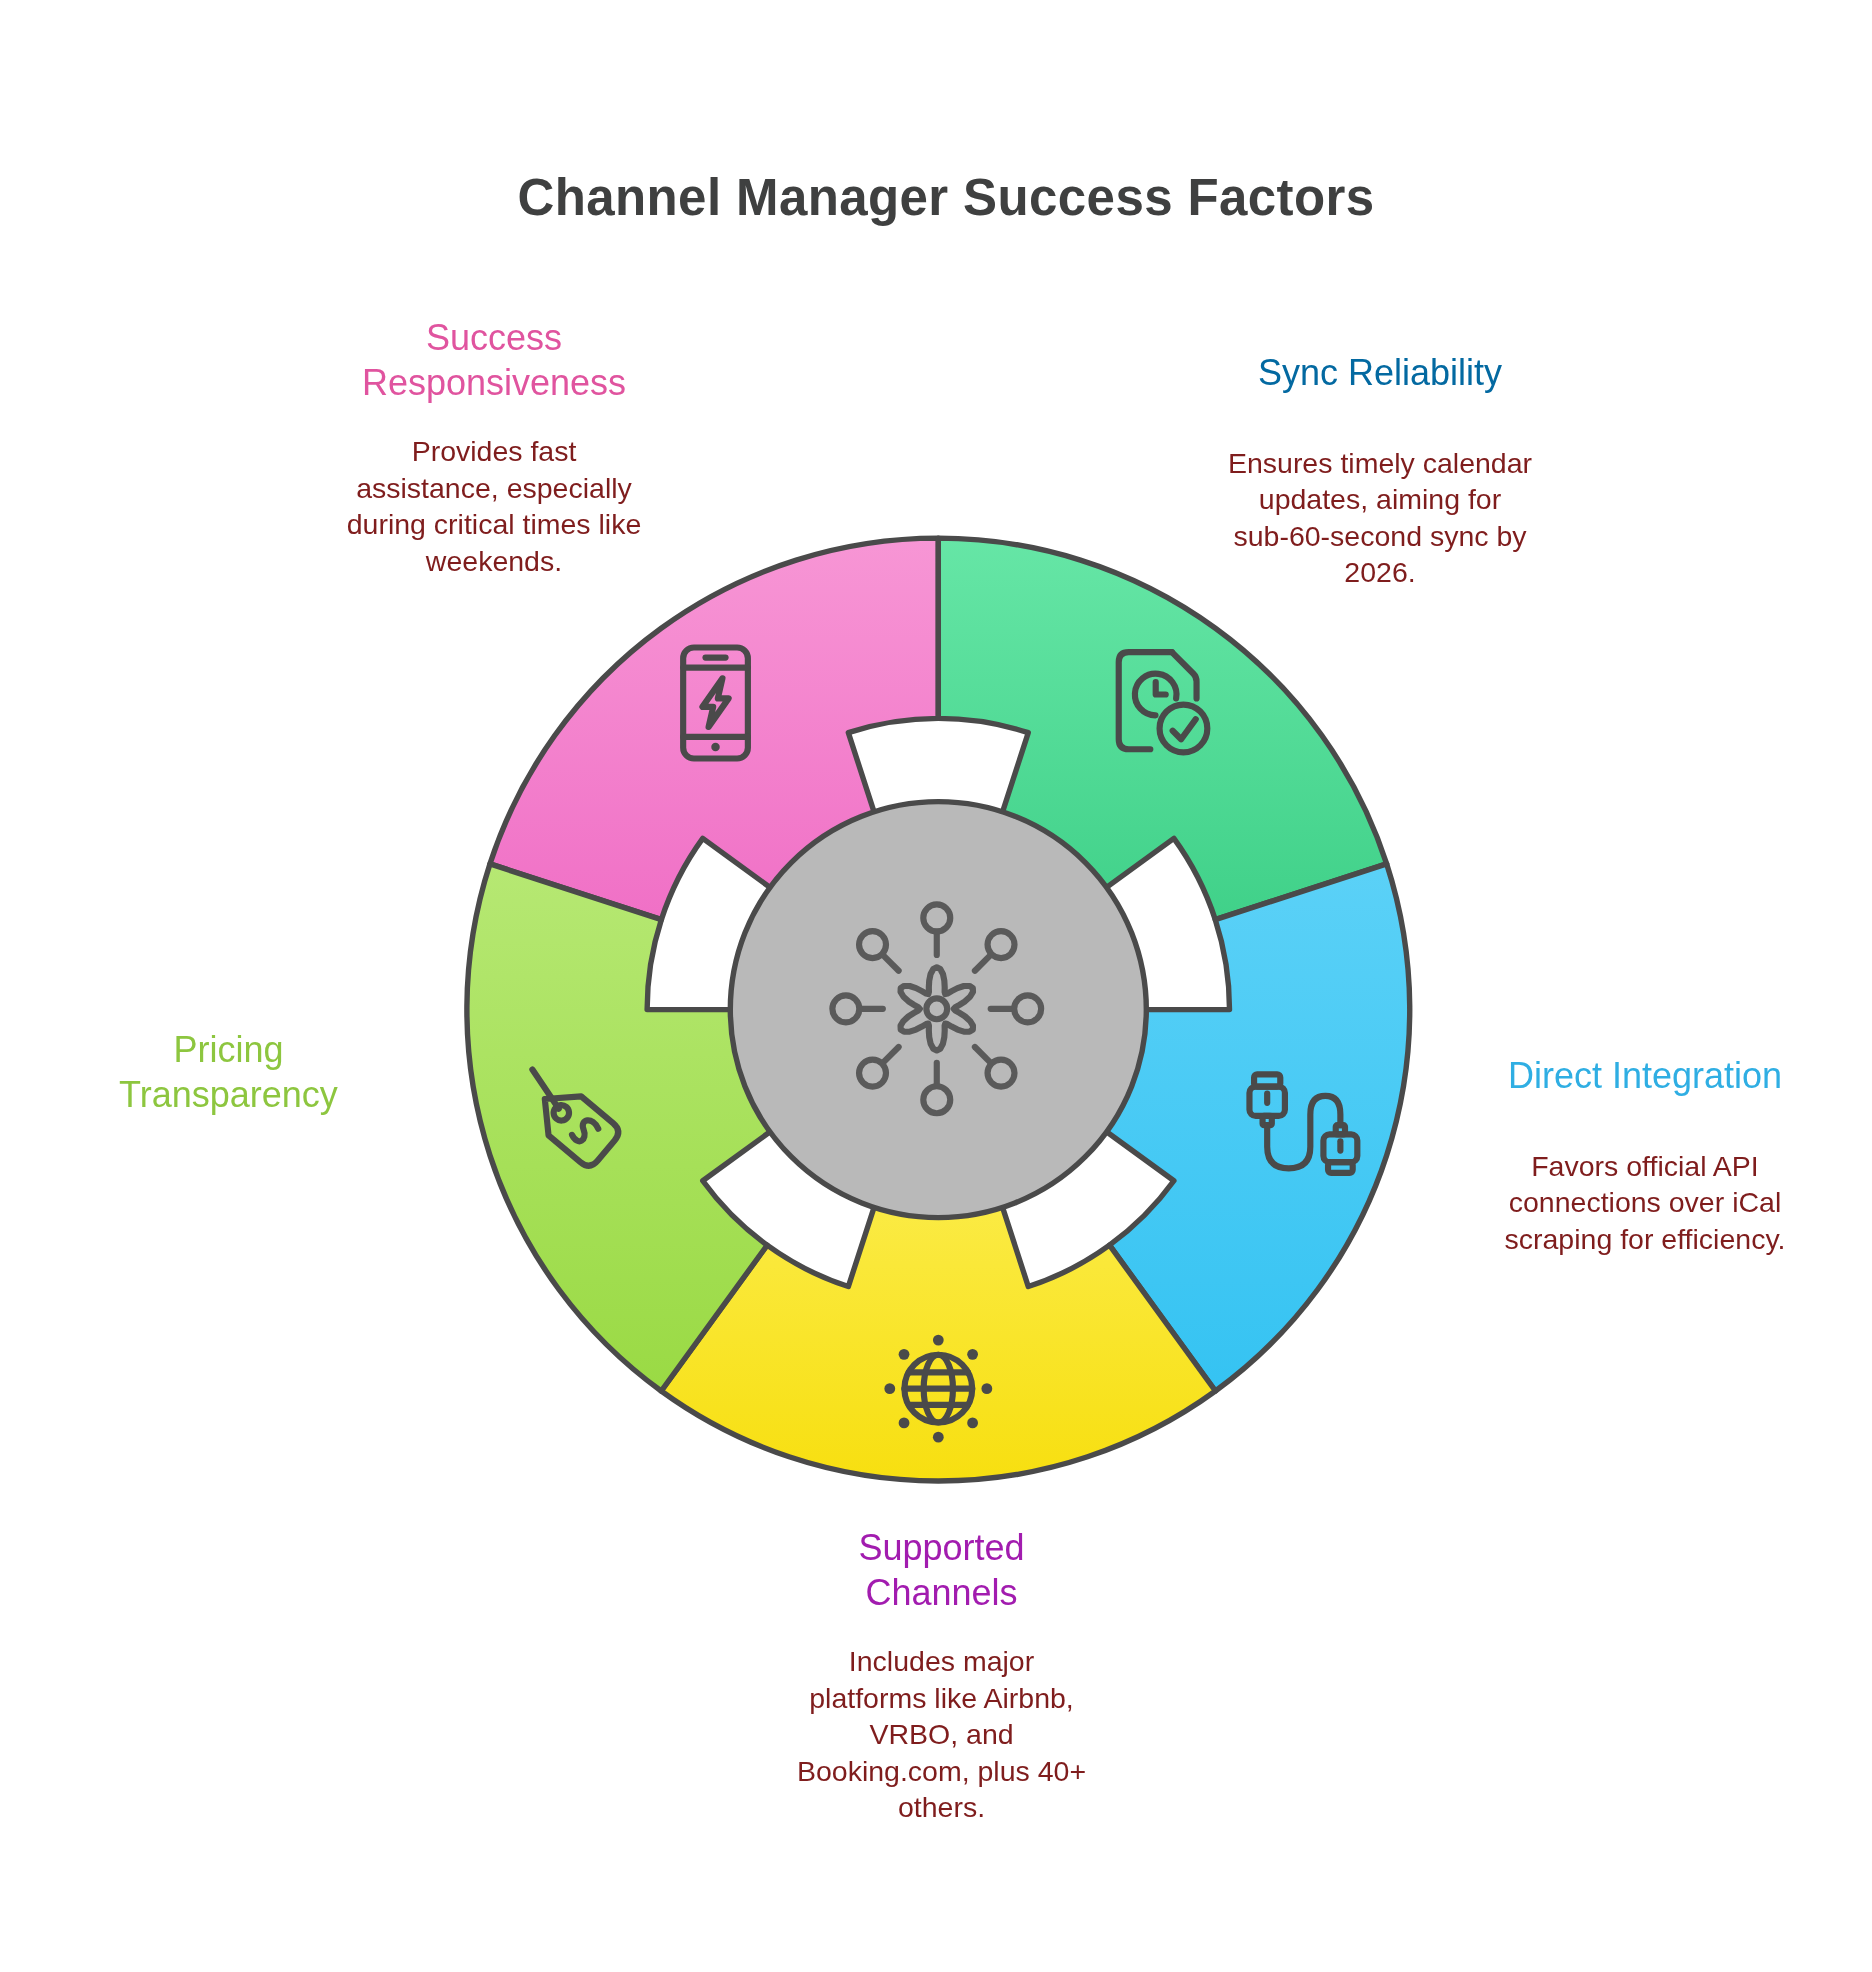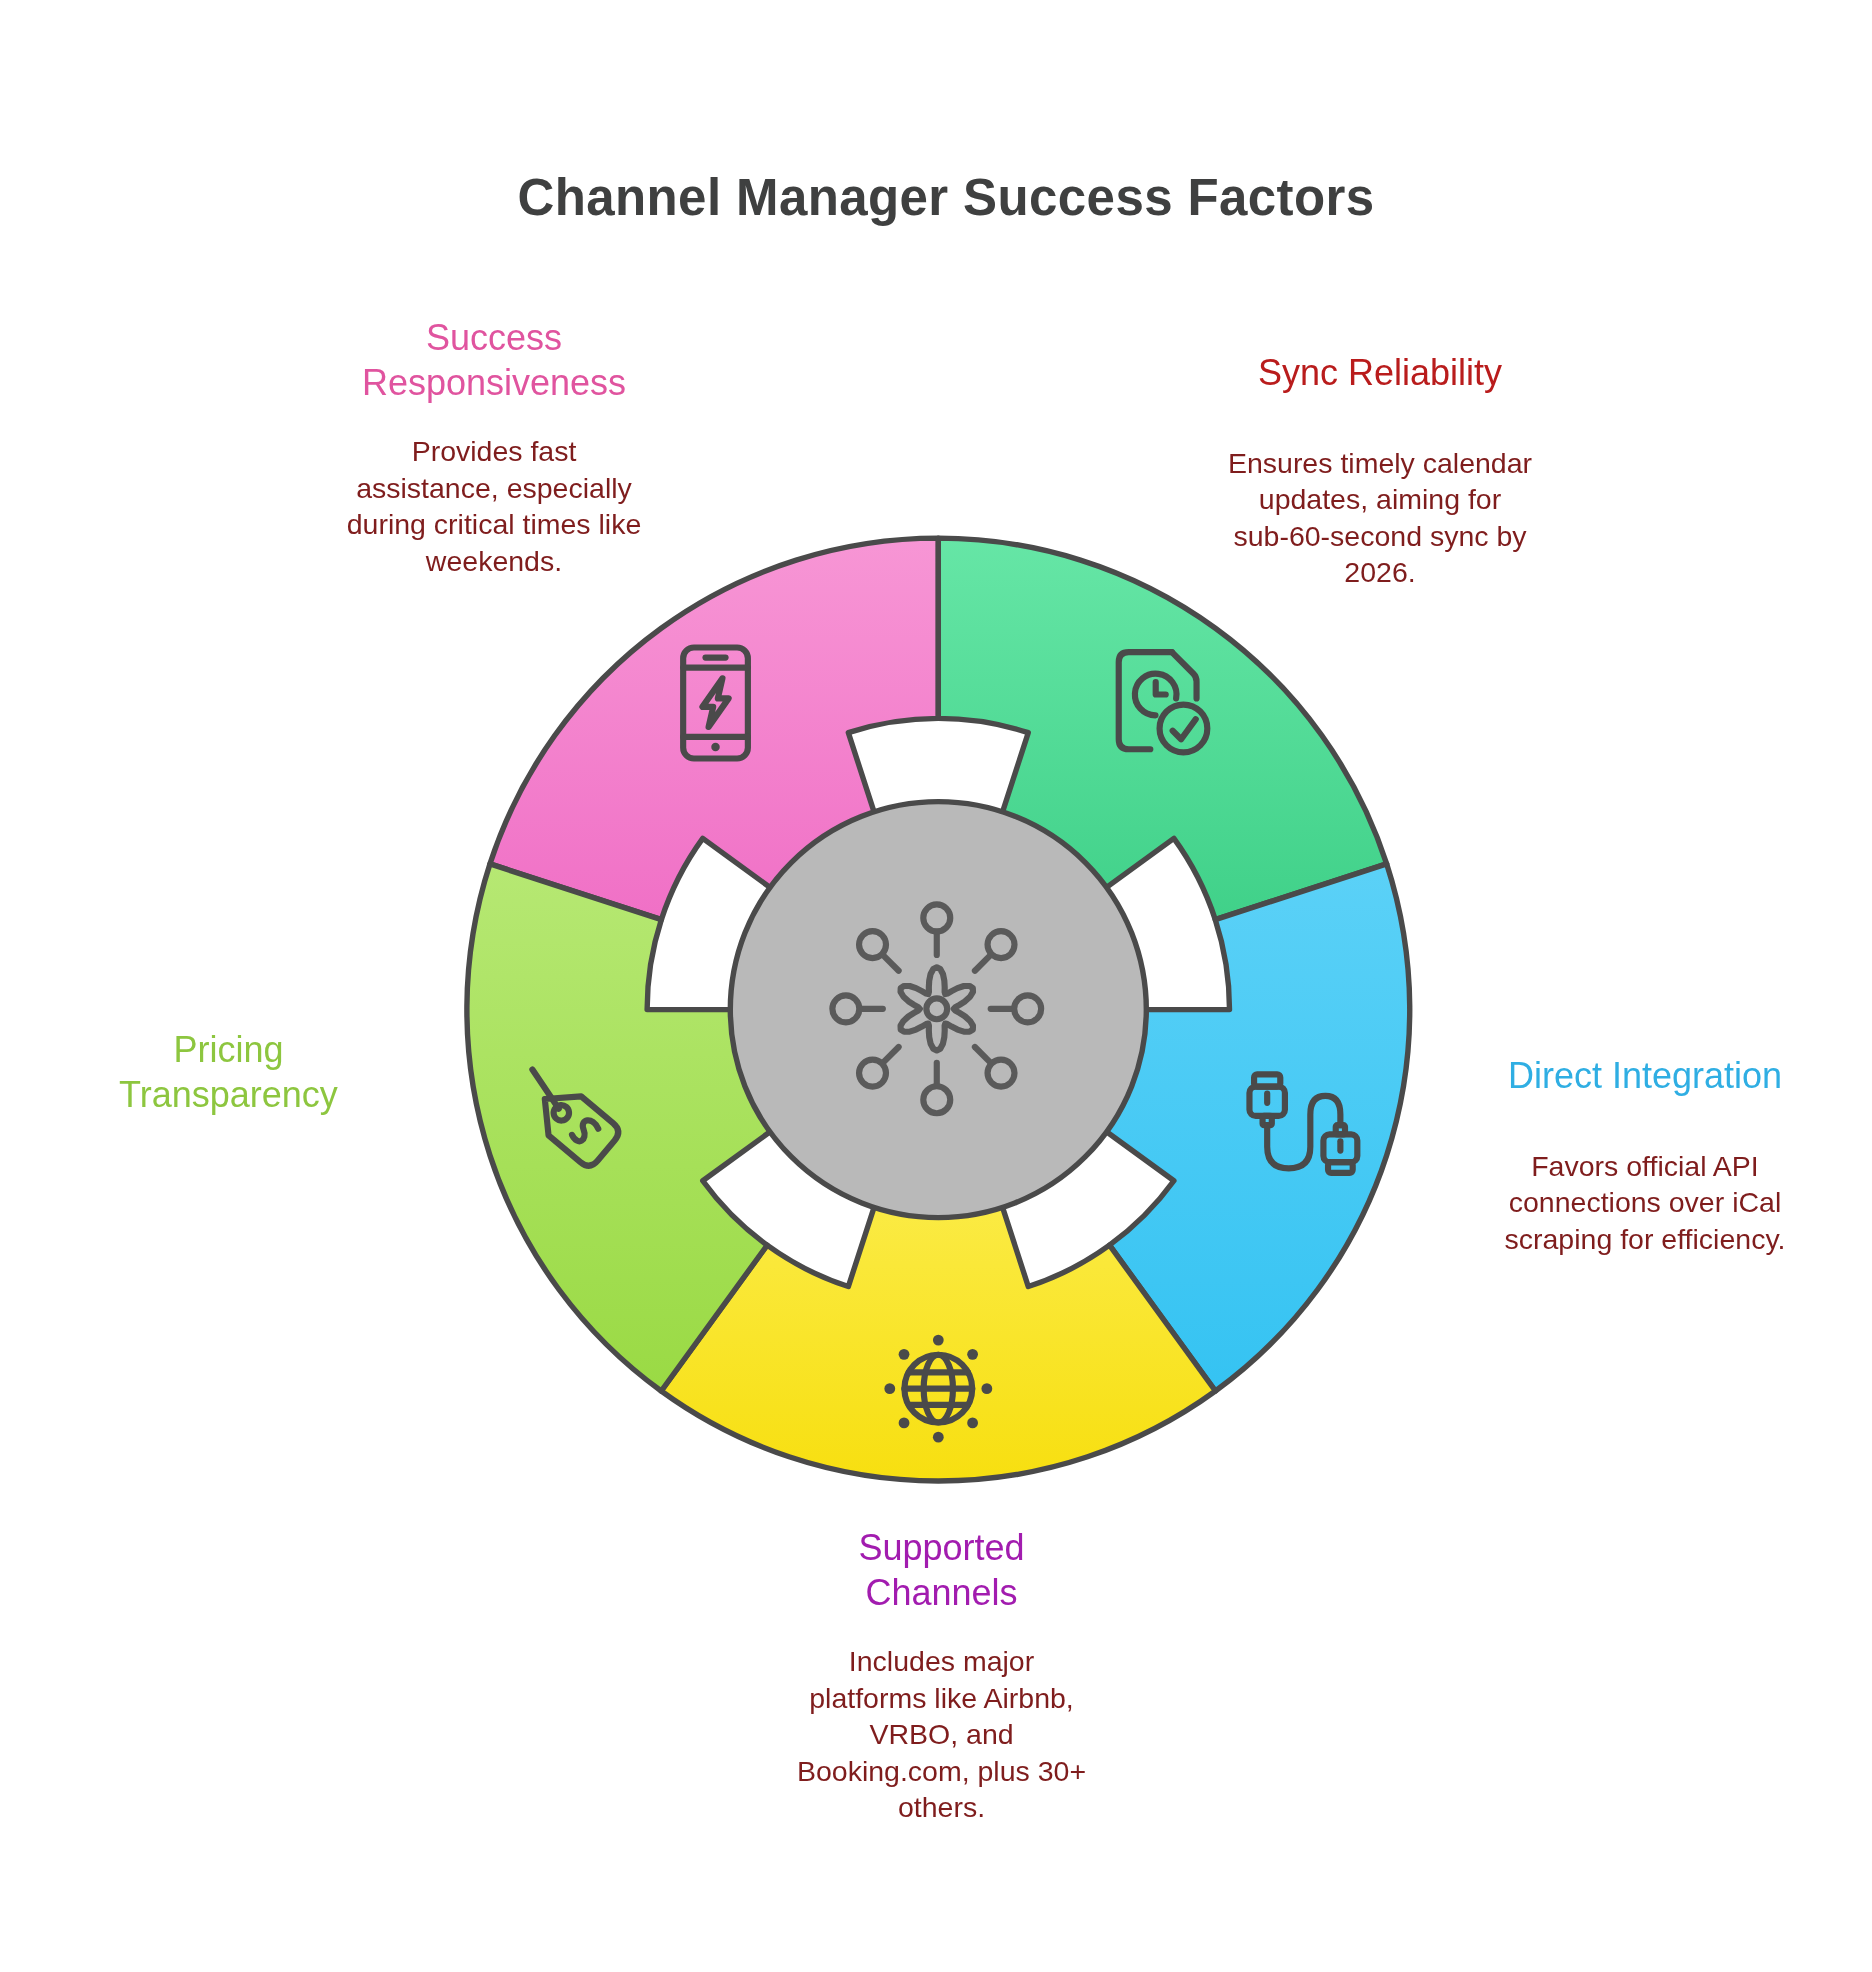--- a/index.html
+++ b/index.html
@@ -147,41 +147,41 @@
   <div class="label-block b-support">
     <div class="label-heading" style="color: rgb(224, 84, 159);">Success
 Responsiveness</div>
     <div class="label-desc">Provides fast
 assistance, especially
 during critical times like
 weekends.</div>
   </div>
 
   <div class="label-block b-sync single">
-    <div class="label-heading" style="color: #b91c1c;">Sync Reliability</div>
+    <div class="label-heading" style="color: #0369a1;">Sync Reliability</div>
     <div class="label-desc">Ensures timely calendar
 updates, aiming for
 sub-60-second sync by
 2026.</div>
   </div>
 
   <div class="label-block b-integration single">
     <div class="label-heading" style="color: rgb(47, 174, 227);">Direct Integration</div>
     <div class="label-desc">Favors official API
 connections over iCal
 scraping for efficiency.</div>
   </div>
 
   <div class="label-block b-channels">
     <div class="label-heading" style="color: #a21caf;">Supported
 Channels</div>
     <div class="label-desc">Includes major
 platforms like Airbnb,
 VRBO, and
-Booking.com, plus 30+
+Booking.com, plus 40+
 others.</div>
   </div>
 
   <div class="label-block b-pricing">
     <div class="label-heading" style="color: rgb(141, 198, 63);">Pricing
 Transparency</div>
   </div>
 
 </div>
 

